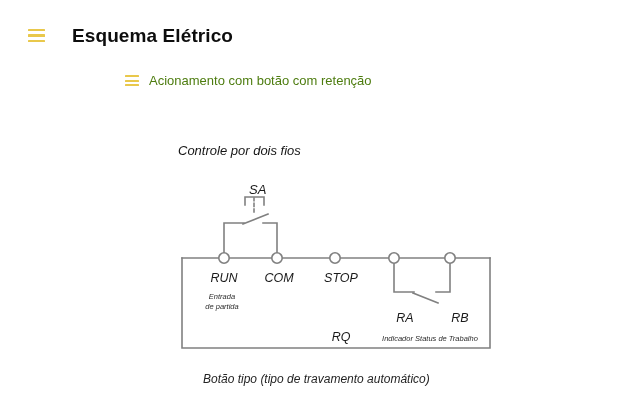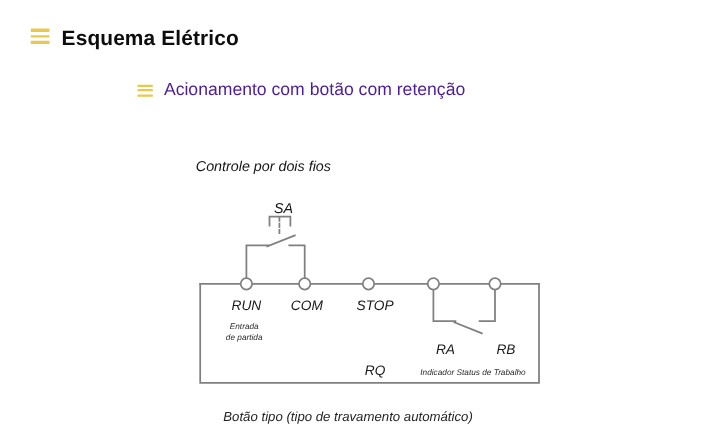--- a/index.html
+++ b/index.html
@@ -45,45 +45,45 @@
     margin-bottom: 2.5px;
   }
   .bullet-sm span:last-child { margin-bottom: 0; }
 
   
   .title-row {
     position: absolute;
     left: 28px;
     top: 26px;
     display: flex;
-    align-items: flex-start;
-    gap: 11px;
+    align-items: center;
+    gap: 27px;
   }
   .title-text {
     font-size: 19px;
     font-weight: bold;
     letter-spacing: 0.1px;
     line-height: 1;
     color: #0d0d0d;
     white-space: nowrap;
   }
 
   .subtitle-row {
     position: absolute;
     left: 125px;
     top: 74px;
     display: flex;
     align-items: center;
     gap: 10px;
   }
   .subtitle-text {
-    font-size: 16px;
+    font-size: 13px;
     font-weight: normal;
     line-height: 1;
-    color: #4c1d95;
+    color: #4d7c0f;
     white-space: nowrap;
   }
 
   
   .figure {
     position: absolute;
     left: 2px;
     top: 0;
     width: 640px;
     height: 400px;

